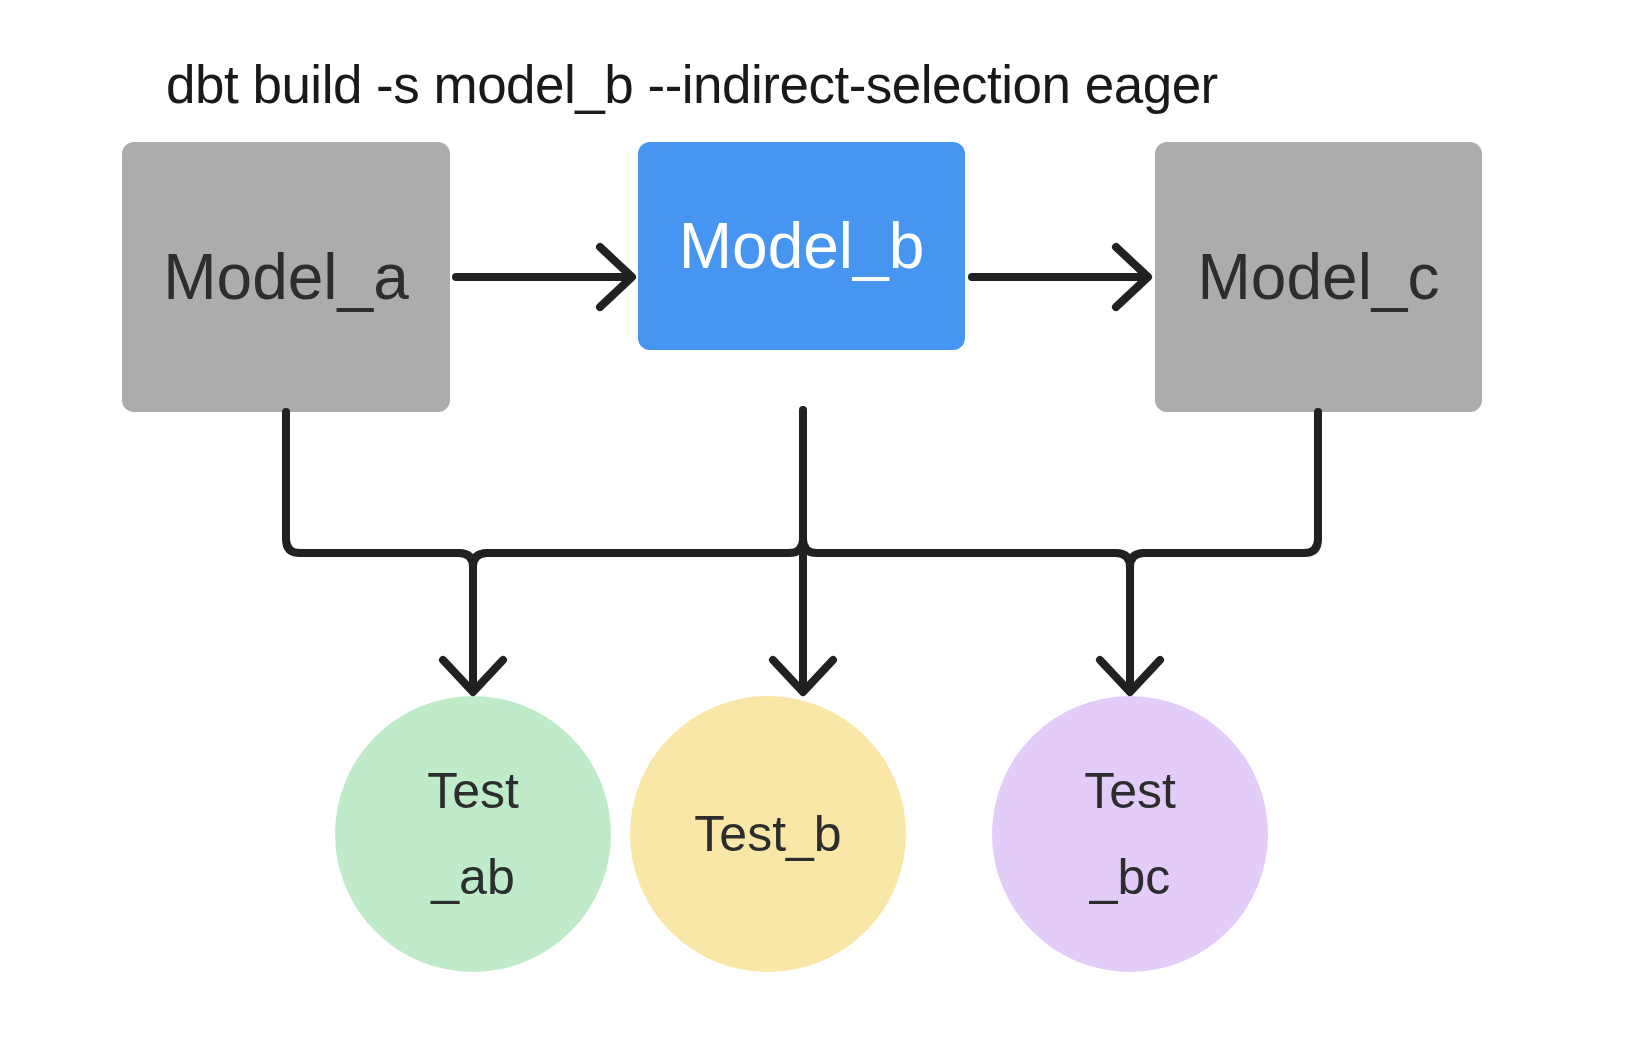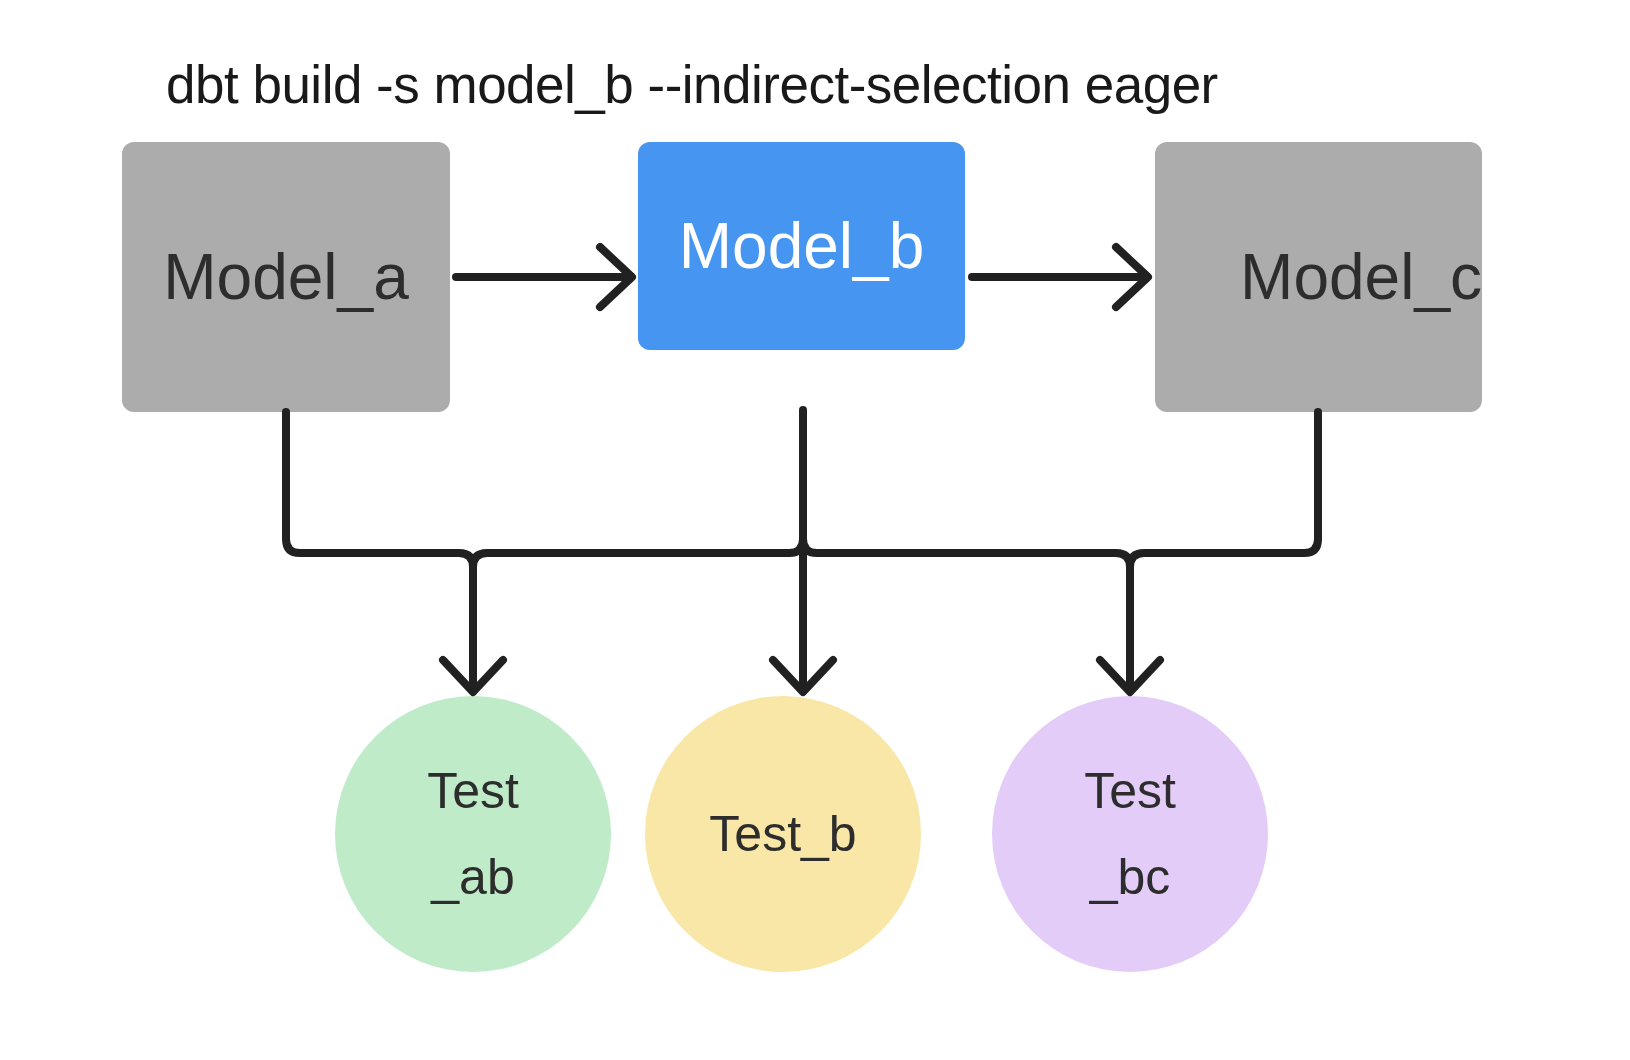--- a/index.html
+++ b/index.html
@@ -13,29 +13,29 @@
     font-size:53px;letter-spacing:-0.5px;font-weight:400;
     color:var(--title-text,#191919);white-space:nowrap;margin-top:28px;
   }
   .box{
     position:absolute;top:142px;width:328px;height:270px;border-radius:12px;
     display:flex;align-items:center;justify-content:center;
     font-size:64px;color:var(--node-text-dark,#2d2d2d);
   }
   .box.model-a{left:122px;background:var(--model-default,#acacac);}
   .box.model-b{left:638px;width:327px;height:208px;background:var(--model-selected,#4695f0);color:var(--node-text-light,#fff);}
-  .box.model-c{left:1155px;width:327px;background:var(--model-default,#acacac);justify-content:flex-end;}
+  .box.model-c{left:1155px;width:327px;background:var(--model-default,#acacac);}
   .circle{
     position:absolute;top:696px;width:276px;height:276px;border-radius:50%;
     display:flex;align-items:center;justify-content:center;text-align:center;
     font-size:50px;line-height:1.72;color:var(--node-text-dark,#2d2d2d);
     white-space:pre-line;
   }
   .circle.test-ab{left:335px;background:var(--test-ab,#bfebc9);}
-  .circle.test-b{left:645px;background:var(--test-b,#f8e7a6);}
+  .circle.test-b{left:630px;background:var(--test-b,#f8e7a6);}
   .circle.test-bc{left:992px;background:var(--test-bc,#e3cdf8);}
   svg.edges{position:absolute;left:0;top:0;pointer-events:none;}
   svg.edges path{
     stroke:var(--edge,#212121);stroke-width:8;fill:none;
     stroke-linecap:round;stroke-linejoin:round;
   }
 </style>
 </head>
 <body>
 

